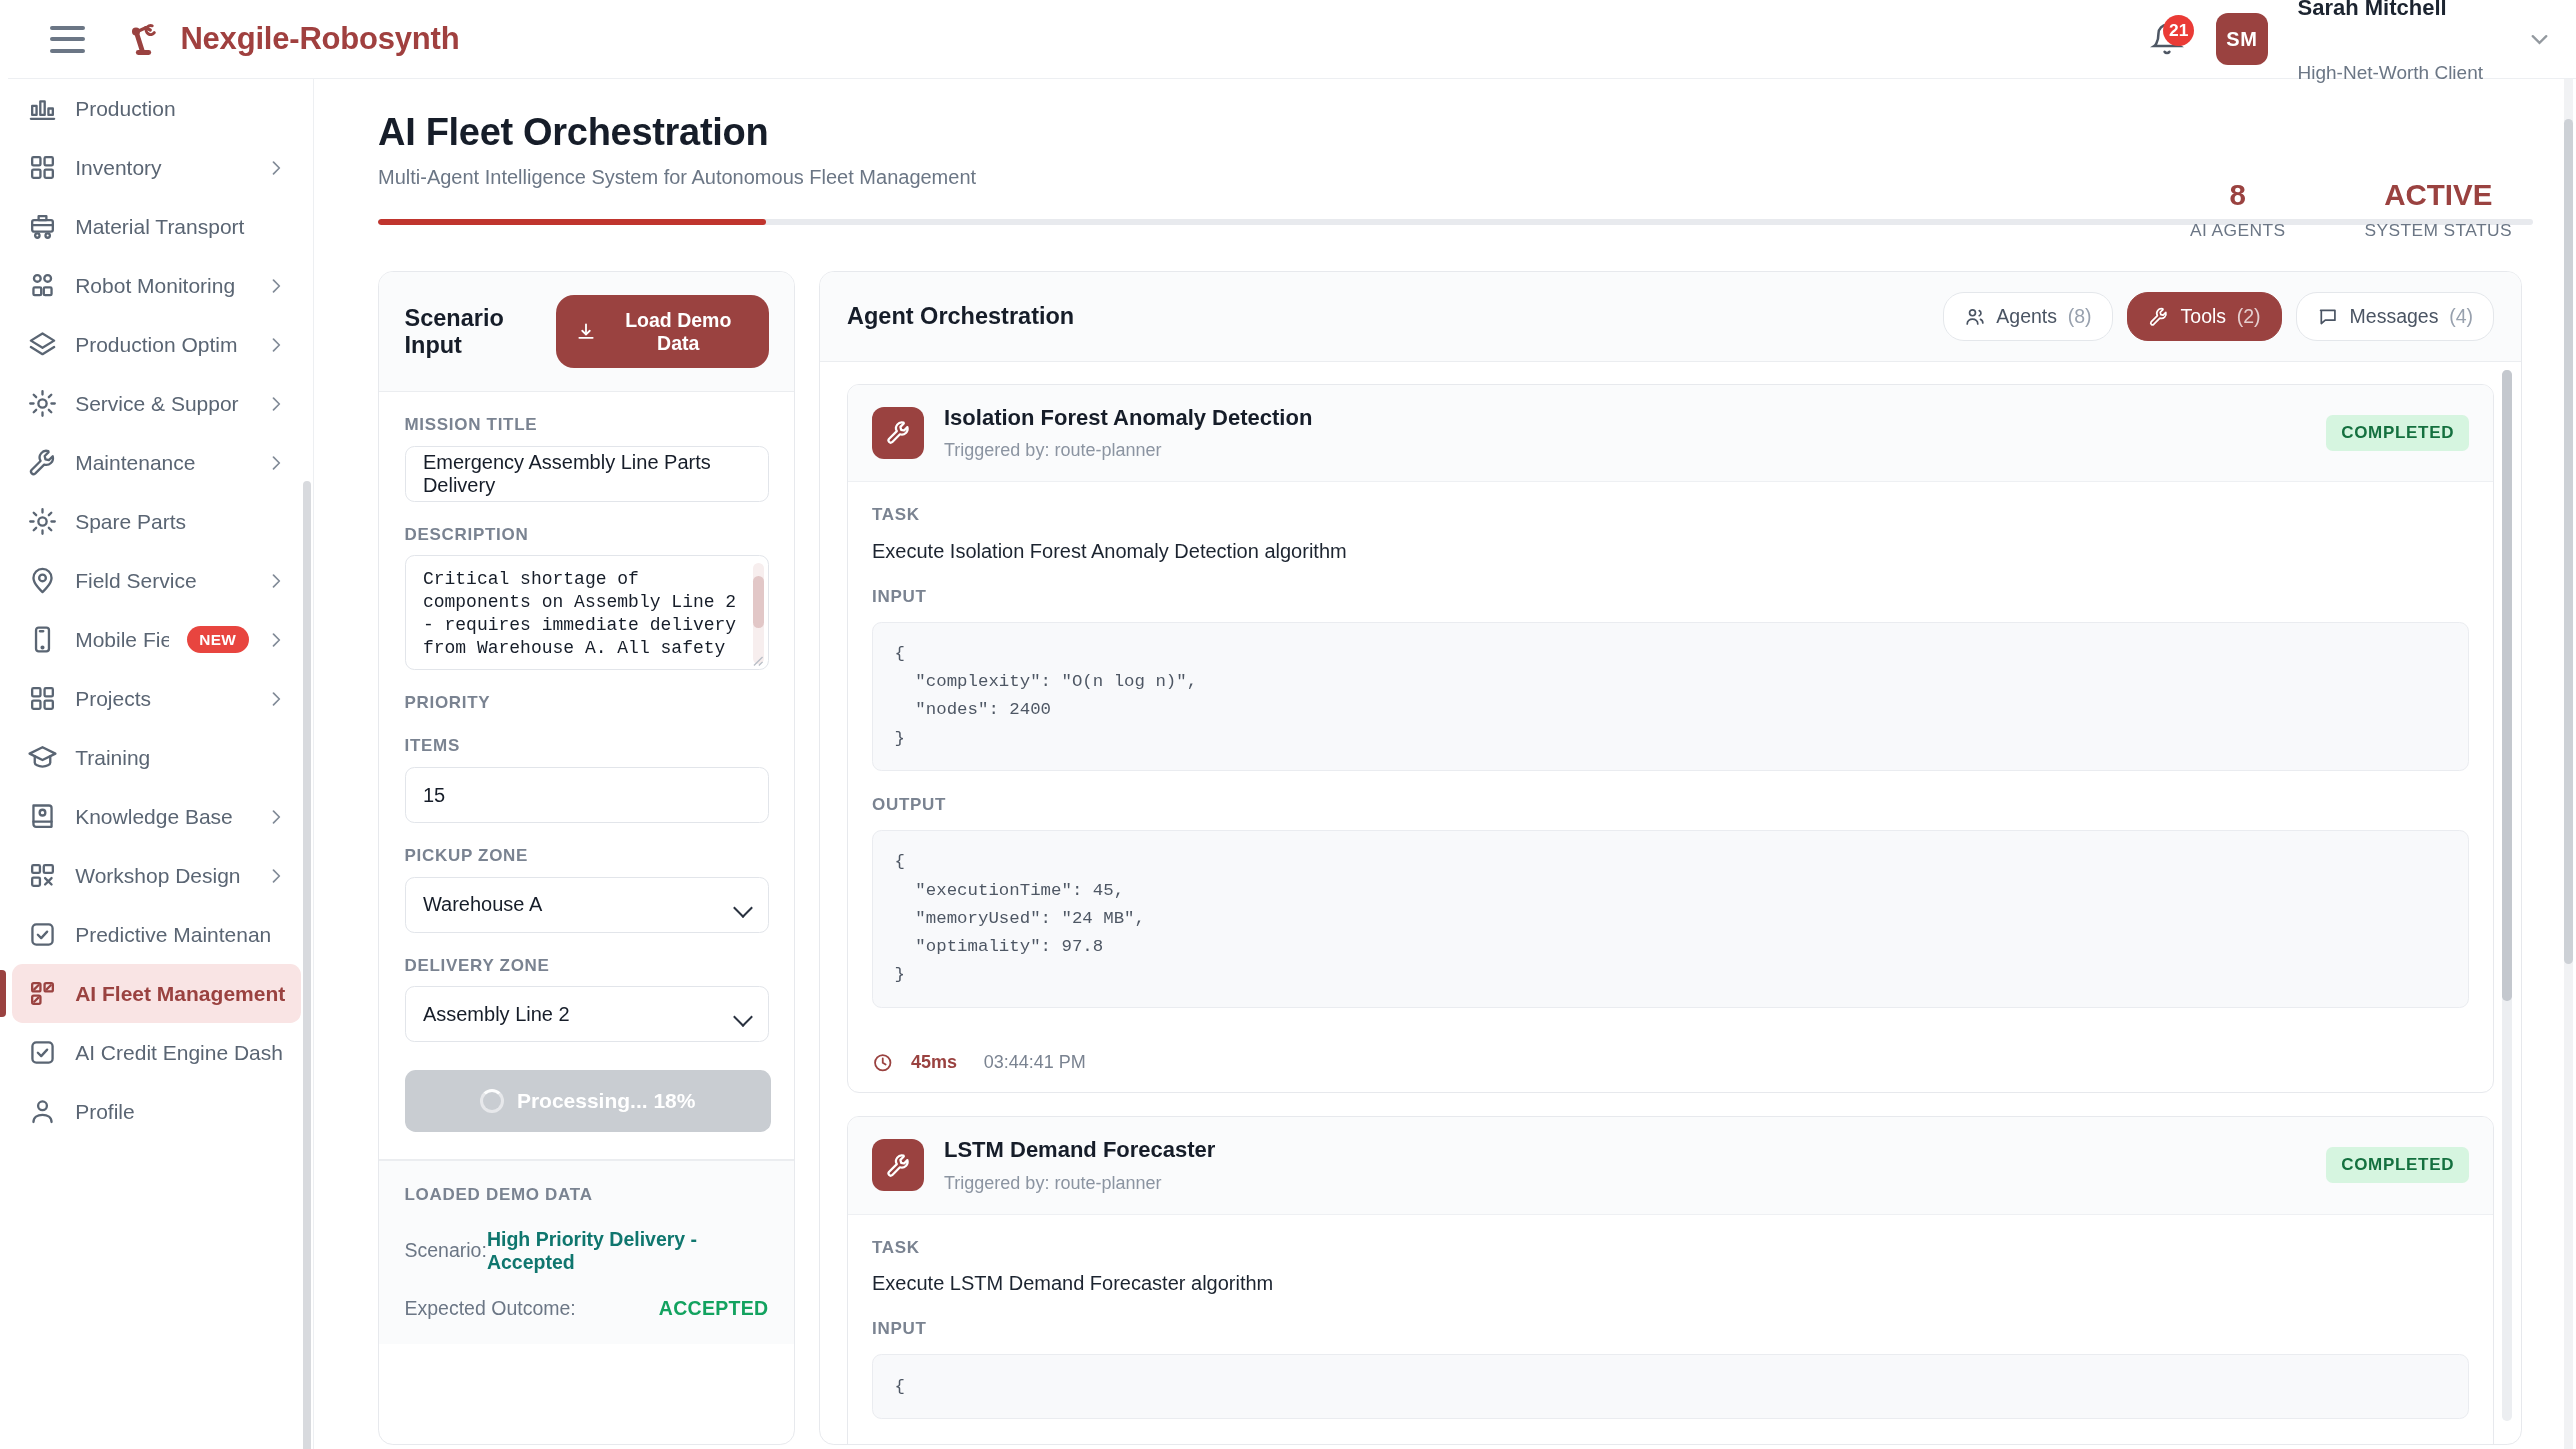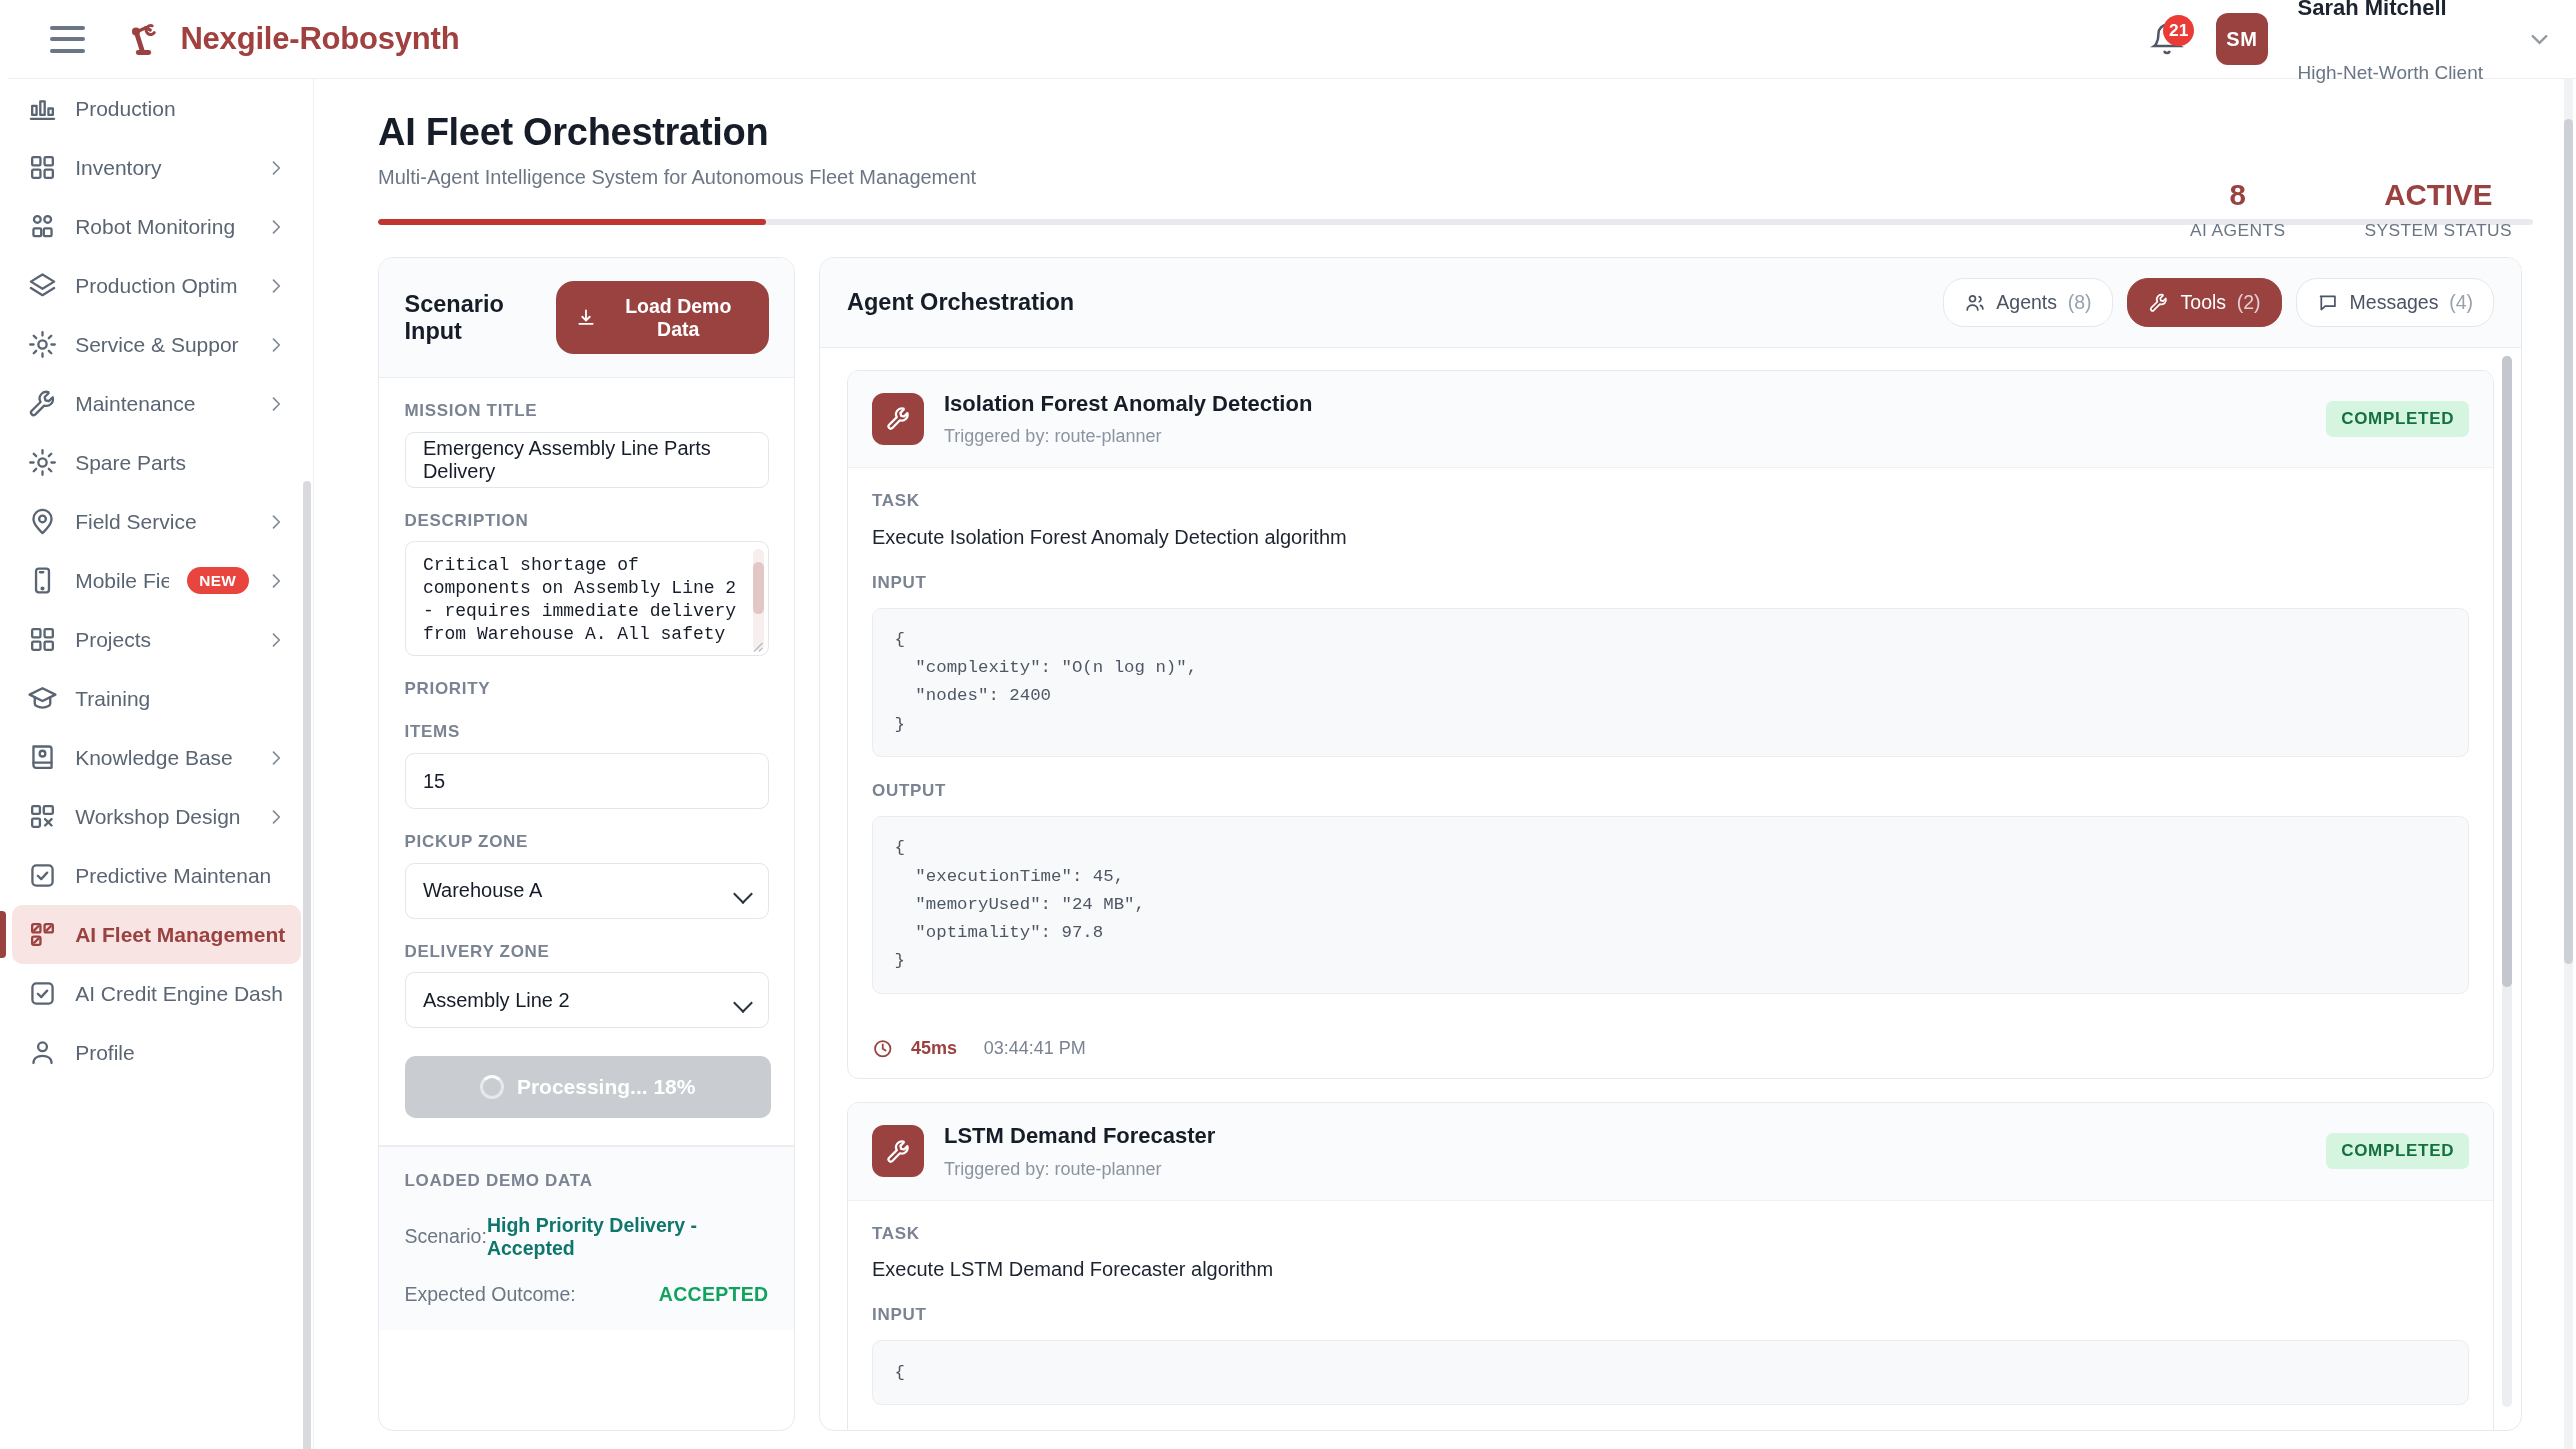--- a/index.html
+++ b/index.html
@@ -100,21 +100,21 @@
     display: flex; gap: 79px; text-align: center;
   }
   .stat-val { font-size: 29.5px; font-weight: 700; color: #9a4240; line-height: 1; }
   .stat-lbl { font-size: 17.4px; color: #6b7685; margin-top: 10.7px; letter-spacing: 0.4px; }
   .progress-track {
     margin: 29.5px 0 0 0; height: 6.7px; width: 2155px;
     margin-left: 64px; background: #e8eaee; border-radius: 3.4px; overflow: hidden;
   }
   .progress-fill { height: 100%; background: #c0352e; border-radius: 3.4px; }
 
-  .content { display: flex; gap: 24px; padding: 32px 54px 0 64px; }
+  .content { display: flex; gap: 24px; padding: 46px 54px 0 64px; }
 
   
   .panel-left {
     width: 417px; flex: 0 0 417px;
     background: #ffffff;
     border: 1.3px solid #e7e9ed; border-radius: 14.8px;
     overflow: hidden; height: 1174px;
   }
   .panel-left-head {
     display: flex; align-items: center; justify-content: space-between;
@@ -334,20 +334,32 @@
             <rect x="4" y="13.6" width="6.4" height="6.4" rx="1"></rect>
             <rect x="13.6" y="13.6" width="6.4" height="6.4" rx="1"></rect>
           </svg>
         </span>
         <span class="nav-label">Inventory</span>
         <span class="nav-chev">
           <svg width="20" height="20" viewBox="0 0 24 24" fill="none" stroke="#6b7685" stroke-width="2" stroke-linecap="round" stroke-linejoin="round">
             <path d="M9 5l7 7-7 7"></path>
           </svg>
         </span>
+      </div>
+      <div class="nav-item">
+        <span class="nav-ico" style="color: rgb(90, 101, 115);">
+          <svg width="31" height="31" viewBox="0 0 24 24" fill="none" stroke="currentColor" stroke-width="1.8" stroke-linecap="round" stroke-linejoin="round">
+            <rect x="4" y="7" width="16" height="9" rx="1.4"></rect>
+            <path d="M9 4h6v3H9z"></path>
+            <path d="M4 11h16"></path>
+            <circle cx="8" cy="19" r="1.7"></circle>
+            <circle cx="16" cy="19" r="1.7"></circle>
+          </svg>
+        </span>
+        <span class="nav-label">Material Transport</span>
       </div>
       <div class="nav-item">
         <span class="nav-ico" style="color: rgb(90, 101, 115);">
           <svg width="31" height="31" viewBox="0 0 24 24" fill="none" stroke="currentColor" stroke-width="1.8" stroke-linecap="round" stroke-linejoin="round">
             <circle cx="8" cy="6.5" r="2.6"></circle>
             <circle cx="16" cy="6.5" r="2.6"></circle>
             <rect x="5" y="13.5" width="6" height="6" rx="1"></rect>
             <rect x="13" y="13.5" width="6" height="6" rx="1"></rect>
           </svg>
         </span>

